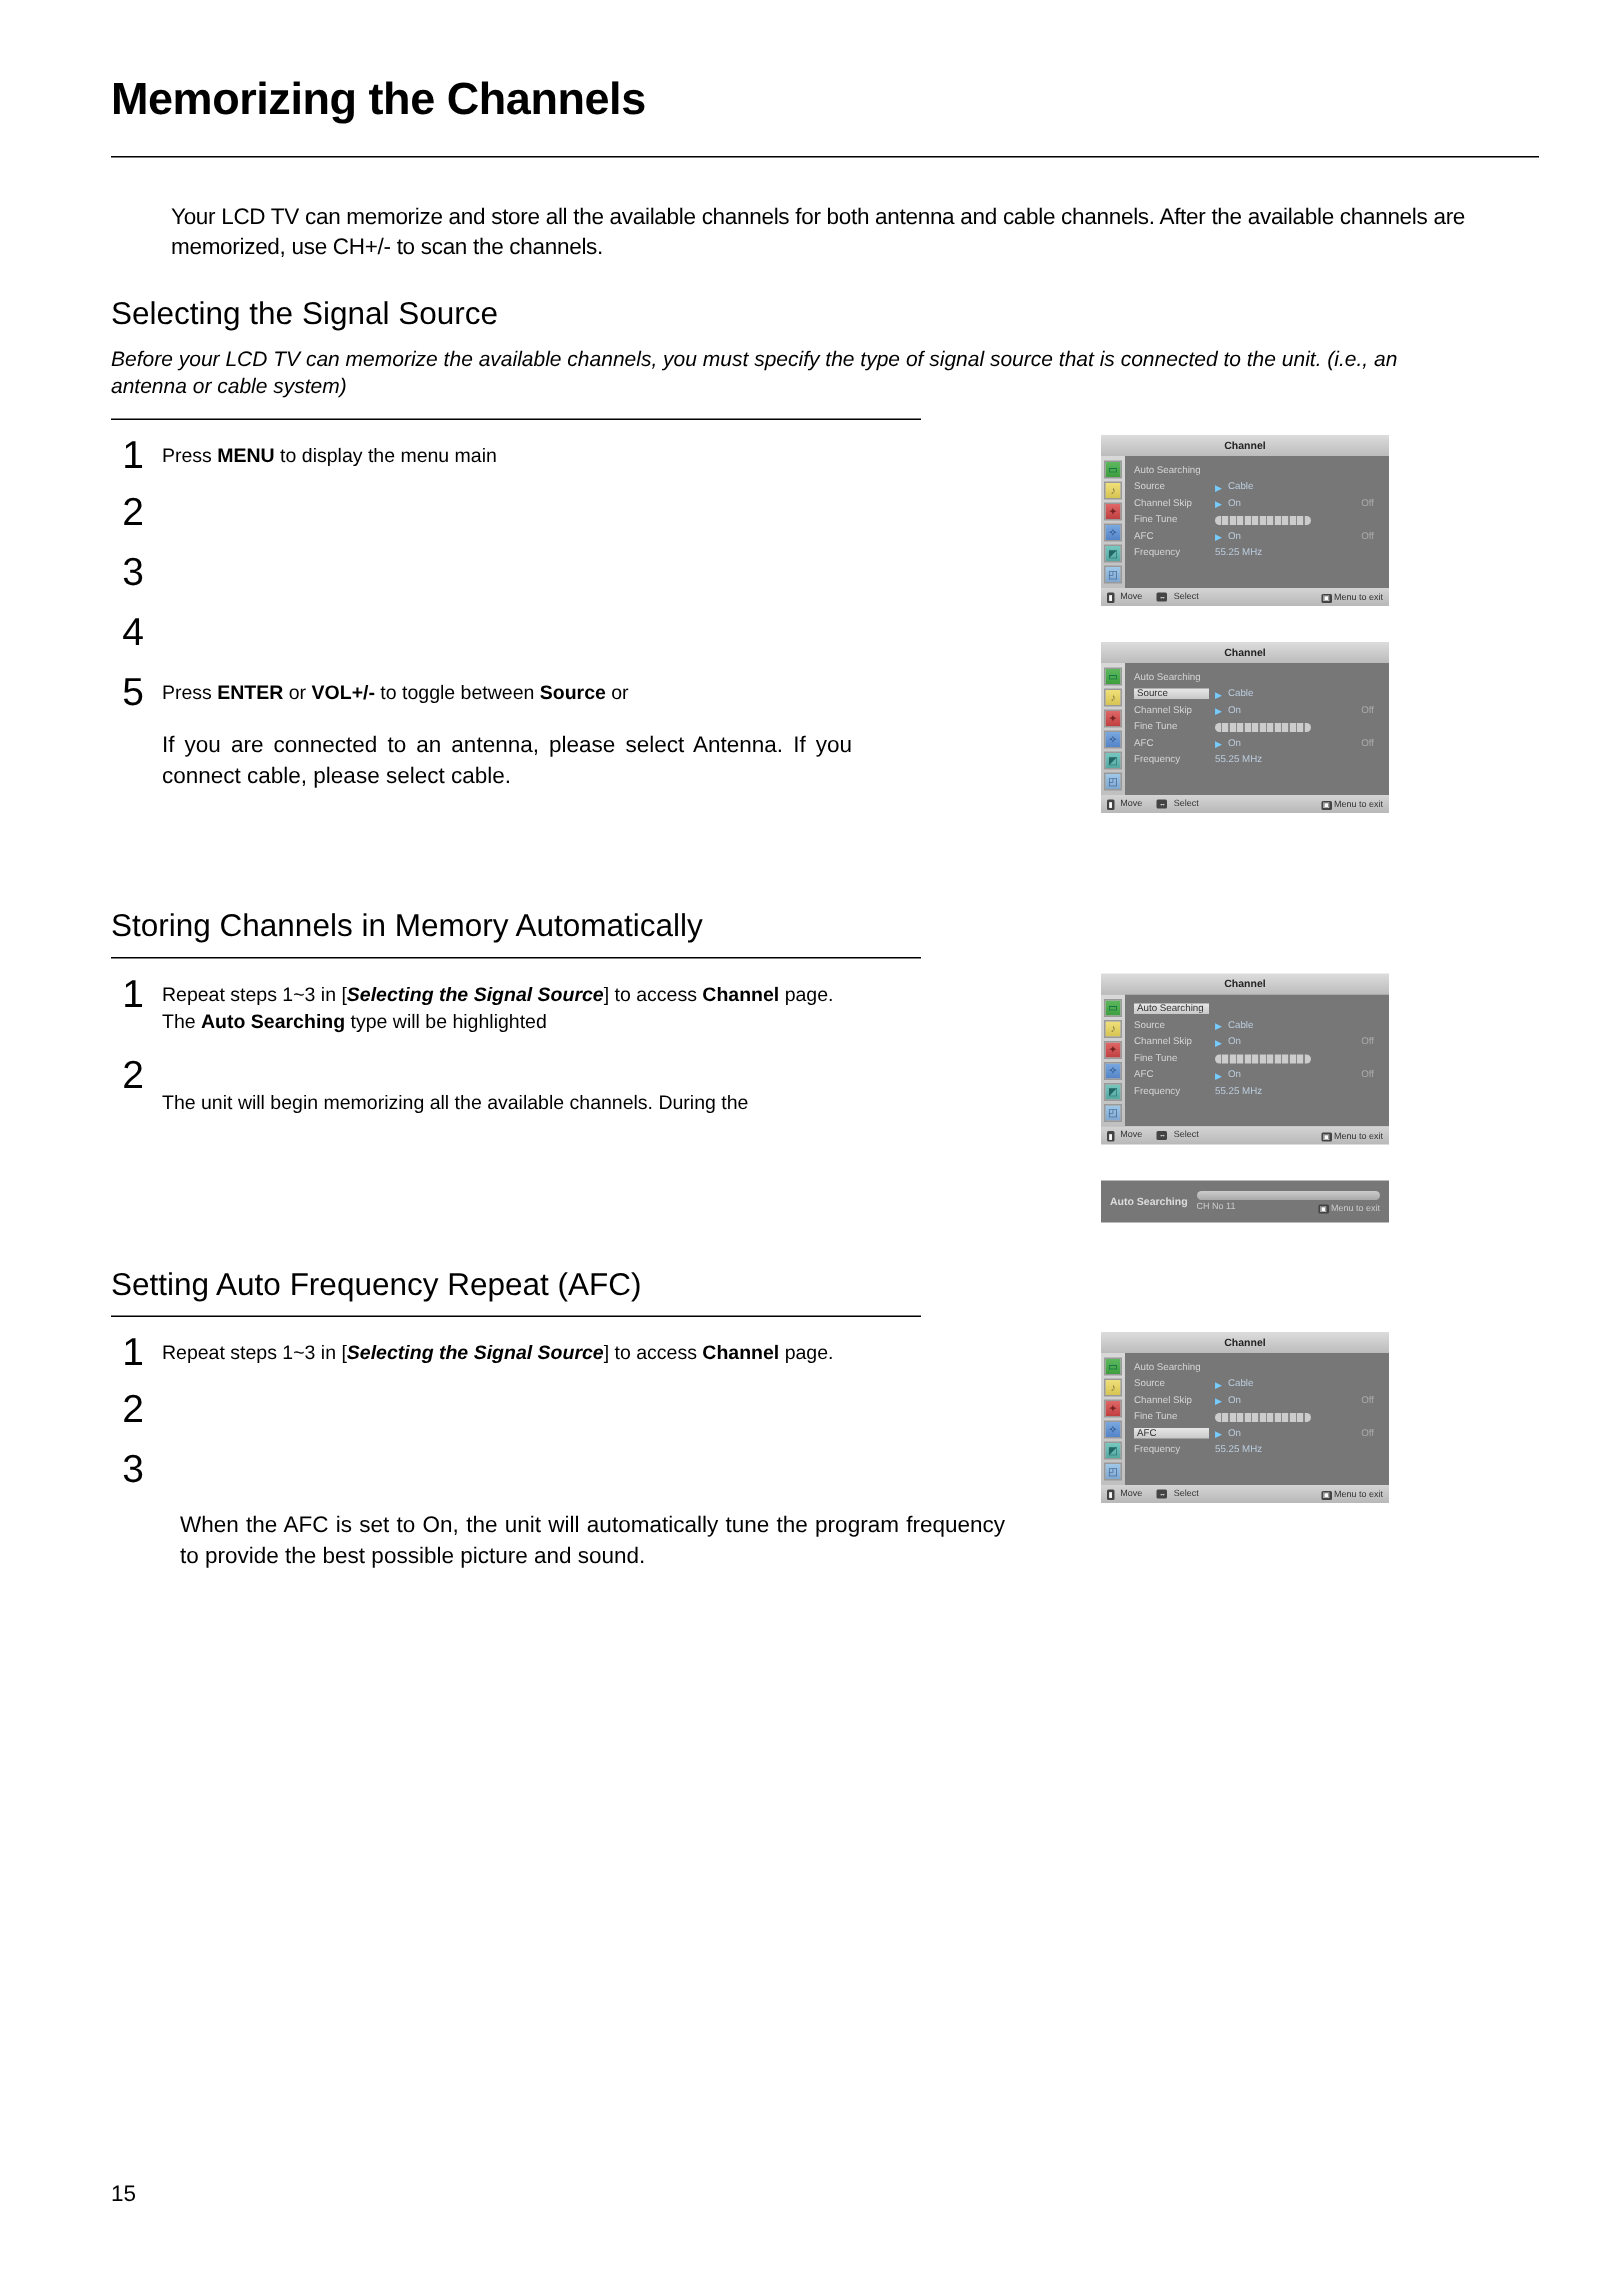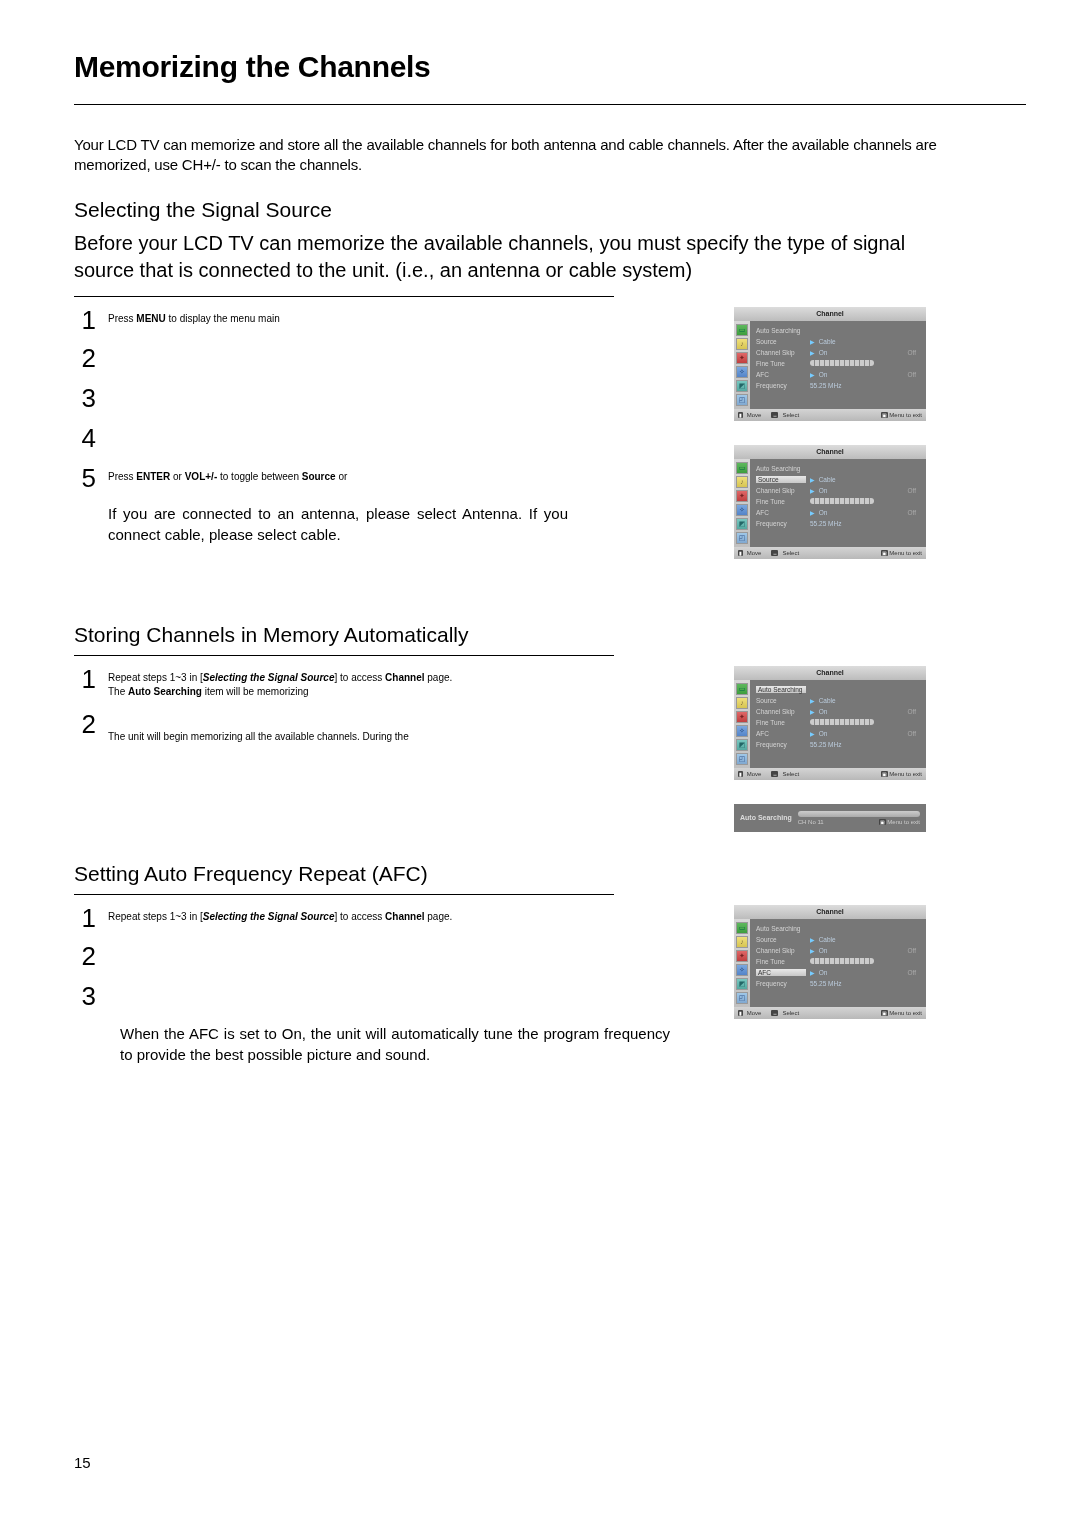--- a/index.html
+++ b/index.html
@@ -1,29 +1,29 @@
 <!DOCTYPE html>
 <html><head>
 <meta charset="utf-8">
 <style>
   * { box-sizing: border-box; margin: 0; padding: 0; }
   html, body { width: 1080px; height: 1527px; background: #fff; font-family: "Century Gothic", "Futura", sans-serif; color: #000; }
   .page { padding: 50px 54px 40px 74px; position: relative; height: 100%; }
   h1.title { font-size: 30px; font-weight: bold; border-bottom: 1.5px solid #000; padding-bottom: 20px; margin-bottom: 30px; letter-spacing: -0.3px; }
-  .intro { font-size: 15px; line-height: 1.35; max-width: 890px; margin-bottom: 22px; letter-spacing: -0.2px; }
+  .intro { font-size: 15px; line-height: 1.35; max-width: 890px; margin-bottom: 22px; letter-spacing: -0.2px; margin-left: 40px; }
   h2.sub { font-size: 21px; font-weight: normal; margin-bottom: 8px; }
-  .subintro { font-size: 20px; line-height: 1.35; max-width: 890px; margin-bottom: 12px; }
+  .subintro { font-size: 14px; line-height: 1.35; max-width: 890px; margin-bottom: 12px; font-style: italic; }
   hr.rule { border: none; border-top: 1px solid #000; width: 540px; margin: 0 0 10px 0; }
   .two-col { display: flex; gap: 20px; }
   .left { width: 600px; }
   .right { width: 300px; }
   ol.steps { list-style: none; }
   ol.steps > li { display: flex; margin-bottom: 12px; align-items: flex-start; gap: 12px; }
   .stepnum { font-size: 26px; font-family: "Century Gothic", sans-serif; width: 22px; text-align: right; line-height: 1; flex-shrink: 0; }
-  .steptext { font-size: 10px; line-height: 1.4; padding-top: 5px; max-width: 520px; }
+  .steptext { font-size: 13px; line-height: 1.4; padding-top: 5px; max-width: 520px; }
   .steptext .b { font-weight: bold; }
   .steptext .bi { font-weight: bold; font-style: italic; }
   .note { font-size: 15px; line-height: 1.4; margin-left: 34px; max-width: 460px; text-align: justify; }
   .pagenum { position: absolute; bottom: 56px; left: 74px; font-size: 15px; }
 
   
   .osd { width: 192px; margin-left: 40px; margin-bottom: 24px; font-family: Arial, sans-serif; }
   .osd .bar { height: 14px; background: linear-gradient(#dcdcdc, #bcbcbc); display: flex; align-items: center; justify-content: center; font-size: 7px; font-weight: bold; color: #222; }
   .osd .body { display: flex; background: #777; }
   .osd .icons { width: 16px; background: linear-gradient(#d8d8d8,#c0c0c0); display: flex; flex-direction: column; align-items: center; padding: 3px 0; gap: 2px; }
@@ -210,21 +210,21 @@
   <h2 class="sub" style="margin-top:40px">Storing Channels in Memory Automatically</h2>
   <hr class="rule">
 
   <div class="two-col">
     <div class="left">
       <ol class="steps">
         <li>
           <span class="stepnum">1</span>
           <span class="steptext">
             <span>Repeat steps 1~3 in [</span><span class="bi">Selecting the Signal Source</span><span>] to access </span><span class="b">Channel</span><span> page.</span><br>
-            <span>The </span><span class="b">Auto Searching</span><span> item will be memorizing</span>
+            <span>The </span><span class="b">Auto Searching</span><span> type will be highlighted</span>
           </span>
         </li>
         <li>
           <span class="stepnum">2</span>
           <span class="steptext">
             <br><span>The unit will begin memorizing all the available channels. During the</span>
           </span>
         </li>
       </ol>
     </div>

